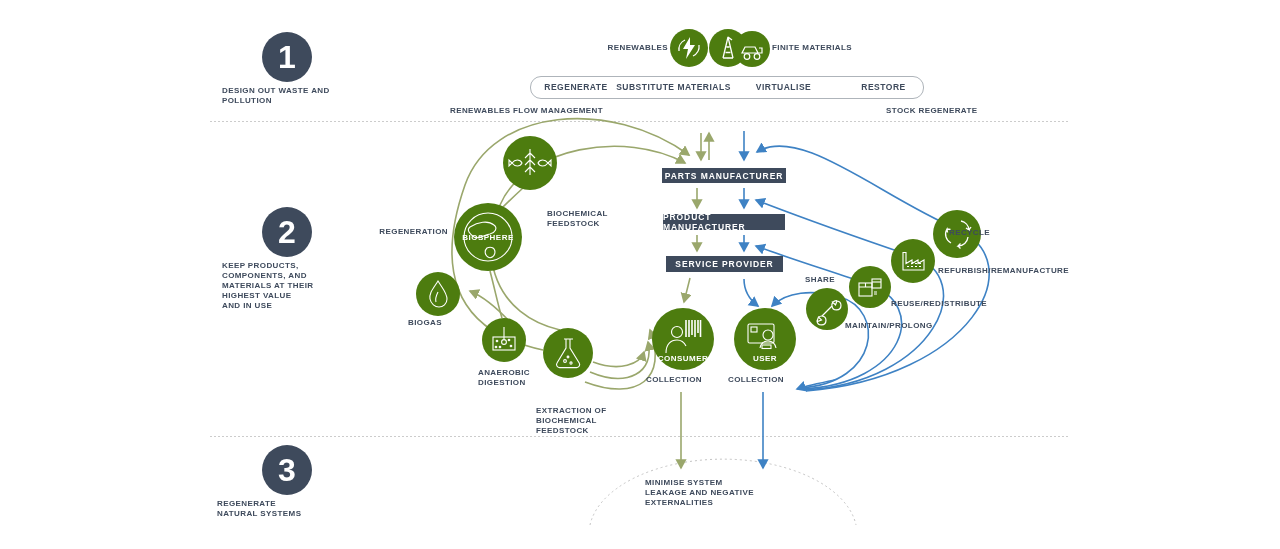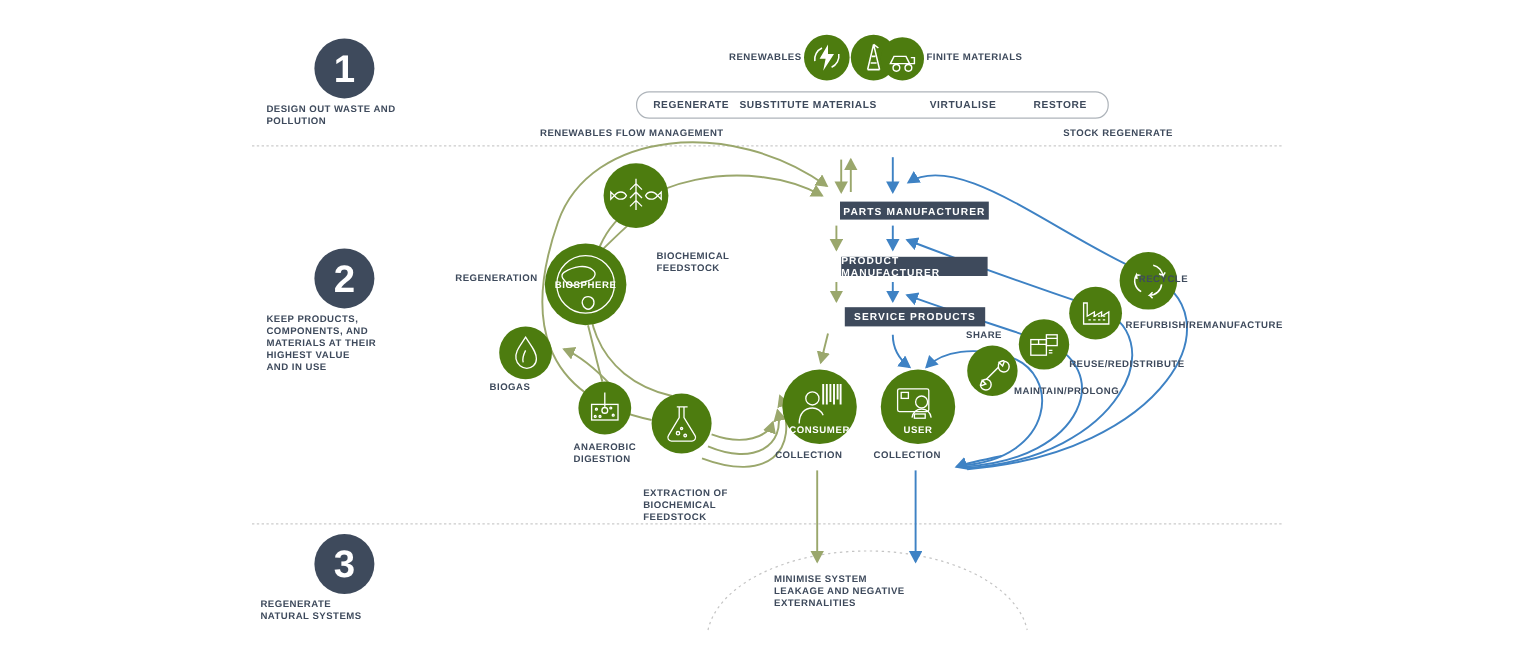--- a/index.html
+++ b/index.html
@@ -12,21 +12,21 @@
   .num-circle{position:absolute;width:50px;height:50px;border-radius:50%;background:#3E4A5C;
        color:#fff;display:flex;align-items:center;justify-content:center;
        font-size:32px;font-weight:bold;z-index:3;}
   .node{position:absolute;border-radius:50%;background:#4d7c0f;z-index:2;
        display:flex;align-items:flex-end;justify-content:center;}
   .node svg{display:block;}
   .node .inner-label{position:absolute;left:0;right:0;bottom:7px;text-align:center;
        color:#fff;font-size:8px;font-weight:bold;letter-spacing:.5px;}
   .chain-box{position:absolute;background:#3E4A5C;color:#fff;z-index:2;
        display:flex;align-items:center;justify-content:center;
-       font-size:8.5px;font-weight:bold;letter-spacing:.9px;margin-left:38px;}
+       font-size:8.5px;font-weight:bold;letter-spacing:.9px;}
   .pill{position:absolute;left:530px;top:76px;width:392px;height:21px;border:1px solid #aeb4ba;
        border-radius:11px;background:#fff;z-index:3;}
   .pill span{position:absolute;top:5px;font-size:8.5px;font-weight:bold;letter-spacing:.5px;
        text-align:center;color:#3E4A5C;}
   #arrows{position:absolute;left:0;top:0;z-index:1;}
 </style>
 </head>
 <body>
 
 <div id="stage">
@@ -118,35 +118,35 @@
       <path d="M8 22 h16 l-3 -6 h-10 z M24 22 h4 v-5 h-3"></path>
       <circle cx="13" cy="25.5" r="2.8"></circle>
         <circle cx="23" cy="25.5" r="2.8"></circle>
     </svg>
   </div>
   <div class="lbl" style="left:772px;top:43px;width:110px;">FINITE MATERIALS</div>
 
   <div class="pill">
     <span style="left:5px;width:80px;">REGENERATE</span>
     <span style="left:75px;width:135px;">SUBSTITUTE MATERIALS</span>
-    <span style="left:229px;width:85px;">VIRTUALISE</span>
+    <span style="left:210px;width:85px;">VIRTUALISE</span>
     <span style="left:315px;width:75px;">RESTORE</span>
   </div>
 
   <div class="lbl ctr" style="left:450px;top:106px;width:160px;">RENEWABLES FLOW MANAGEMENT</div>
   <div class="lbl ctr" style="left:886px;top:106px;width:140px;">STOCK REGENERATE</div>
 
   <div class="chain-box" style="left:662px;top:168px;width:124px;height:15px;">
     <span>PARTS MANUFACTURER</span>
   </div>
   <div class="chain-box" style="left:663px;top:214px;width:122px;height:16px;">
     <span>PRODUCT MANUFACTURER</span>
   </div>
   <div class="chain-box" style="left:666px;top:256px;width:117px;height:16px;">
-    <span>SERVICE PRODUCTS</span>
+    <span>SERVICE PROVIDER</span>
   </div>
 
   <div class="node" style="left:503px;top:136px;width:54px;height:54px;">
     <svg width="54" height="54" viewBox="0 0 54 54" stroke="#fff" fill="none" stroke-width="1.1">
       <path d="M27 13 V39 M27 17 l-5 5 M27 17 l5 5 M27 24 l-5 5 M27 24 l5 5 M27 31 l-5 5 M27 31 l5 5"></path>
       <path d="M9 27 c3 -4 8 -4 10 0 c-2 4 -7 4 -10 0 z M9 27 l-3 -3 v6 z"></path>
       <path d="M45 27 c-3 -4 -8 -4 -10 0 c2 4 7 4 10 0 z M45 27 l3 -3 v6 z"></path>
     </svg>
   </div>
 

